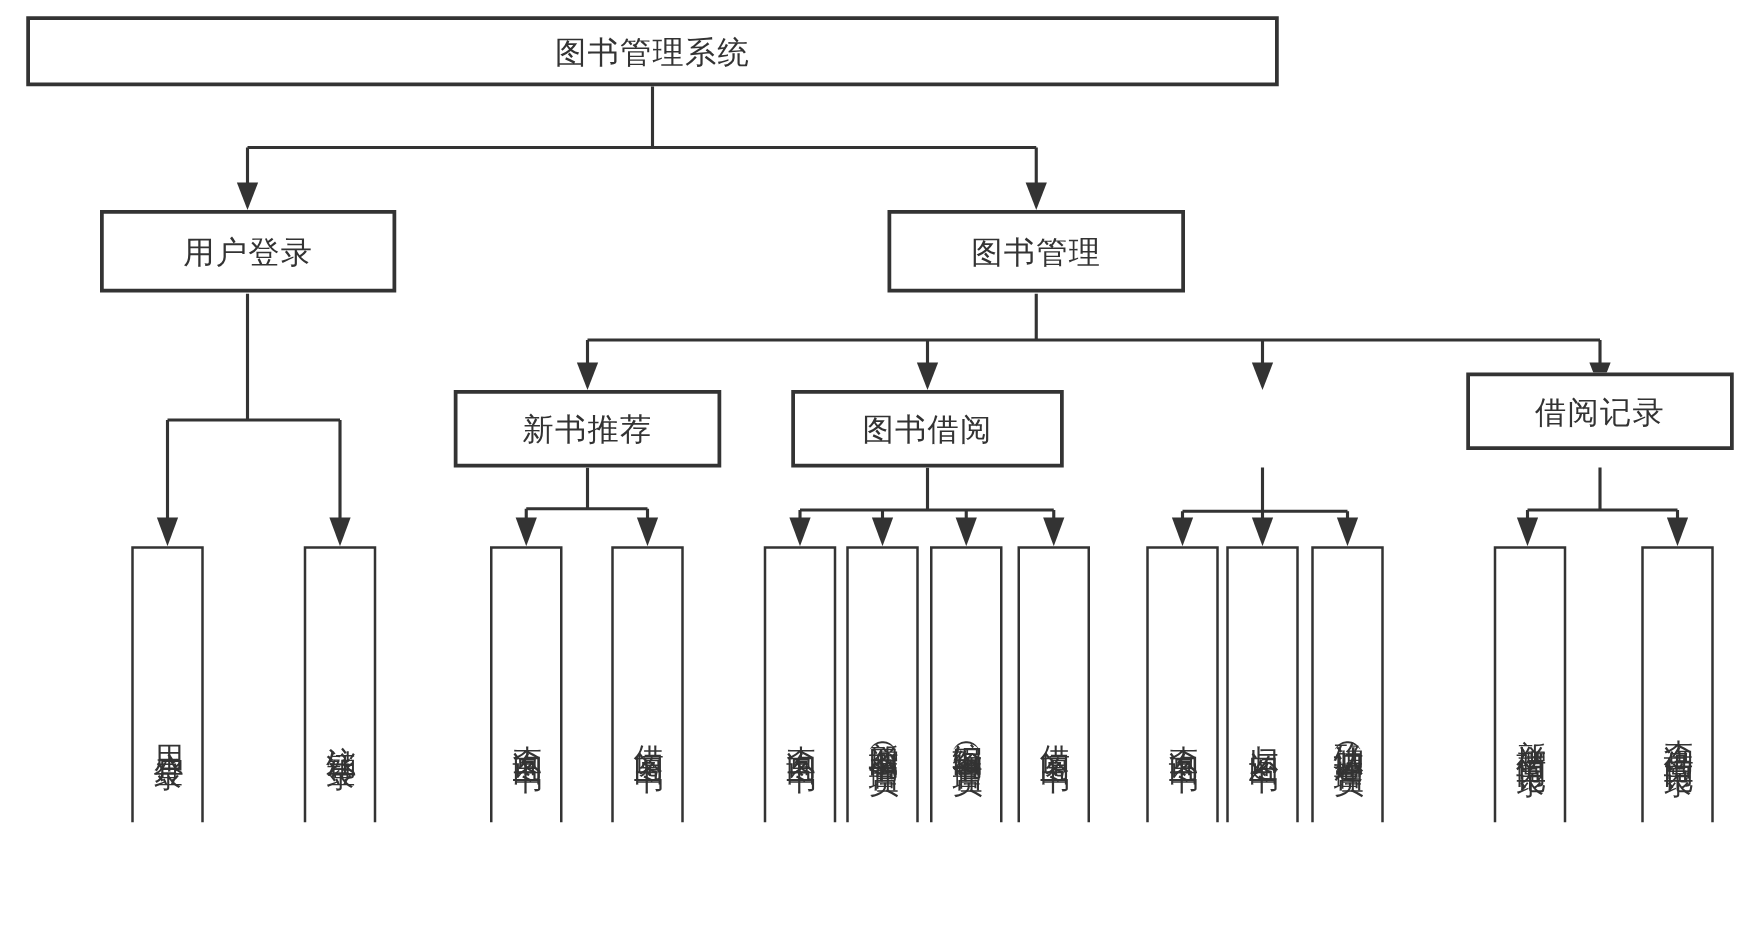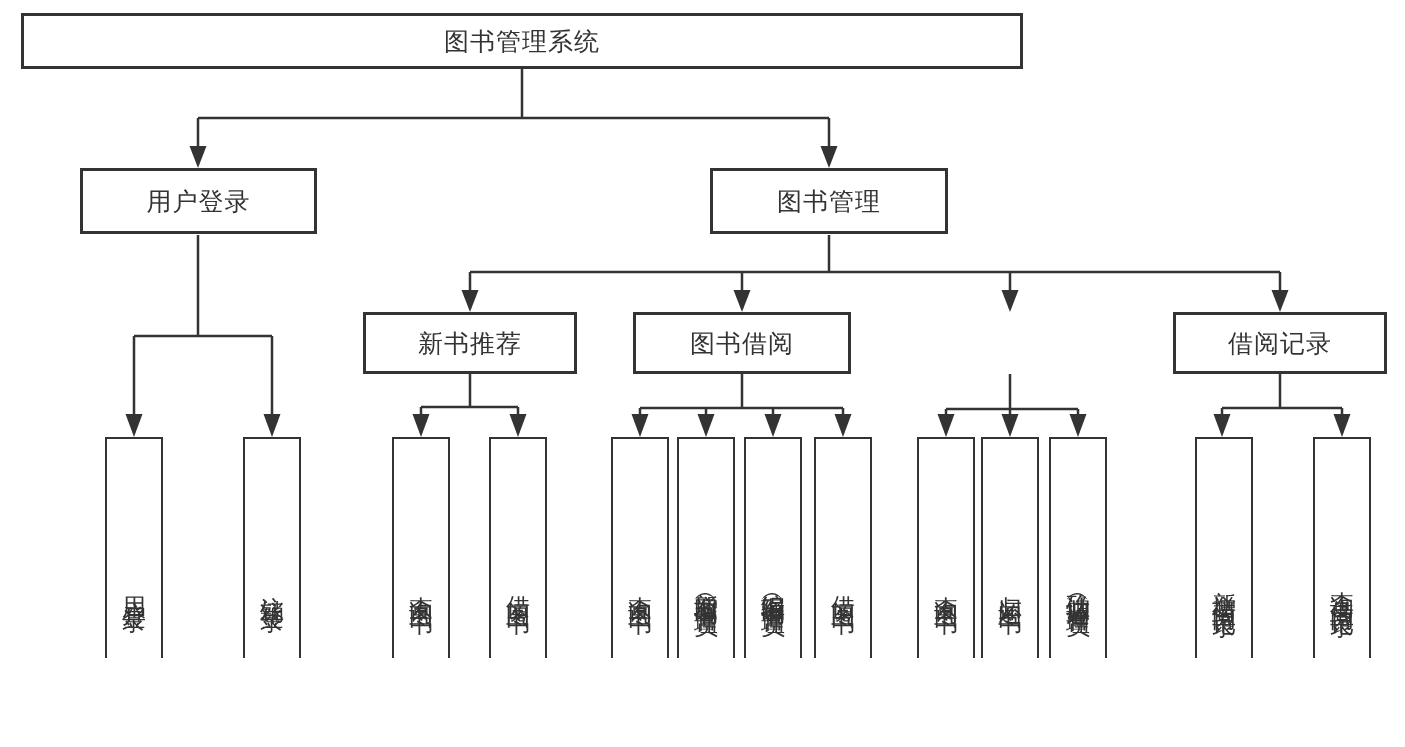--- a/index.html
+++ b/index.html
@@ -120,21 +120,21 @@
   <div class="node" style="left:710px; top:168px; width:238px; height:66px;align-items:center;">
     <span>图书管理</span>
   </div>
 
   <div class="node" style="left:363px; top:312px; width:214px; height:62px;">
     <span>新书推荐</span>
   </div>
   <div class="node" style="left:633px; top:312px; width:218px; height:62px;">
     <span>图书借阅</span>
   </div>
-  <div class="node" style="left:1173px; top:312px; width:214px; height:62px;">
+  <div class="node" style="left:1173px; top:298px; width:214px; height:62px;">
     <span>借阅记录</span>
   </div>
 
   <div class="leaf" style="left:105px;">
     <span>用户登录</span>
   </div>
   <div class="leaf" style="left:243px;">
     <span>注销登录</span>
   </div>
 

